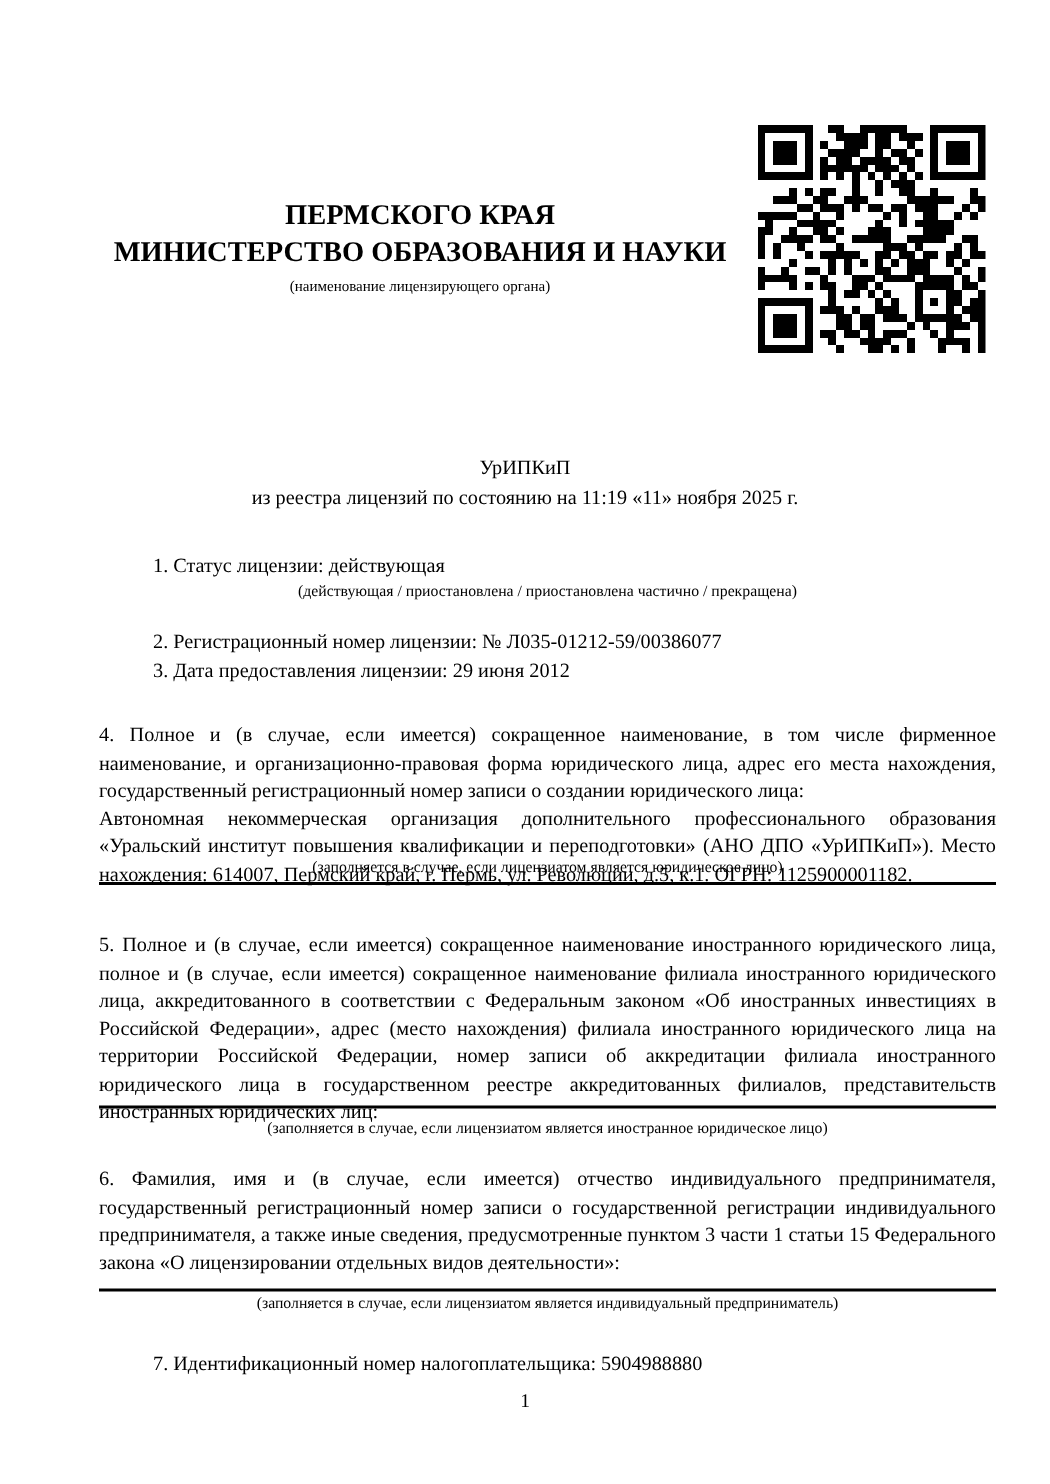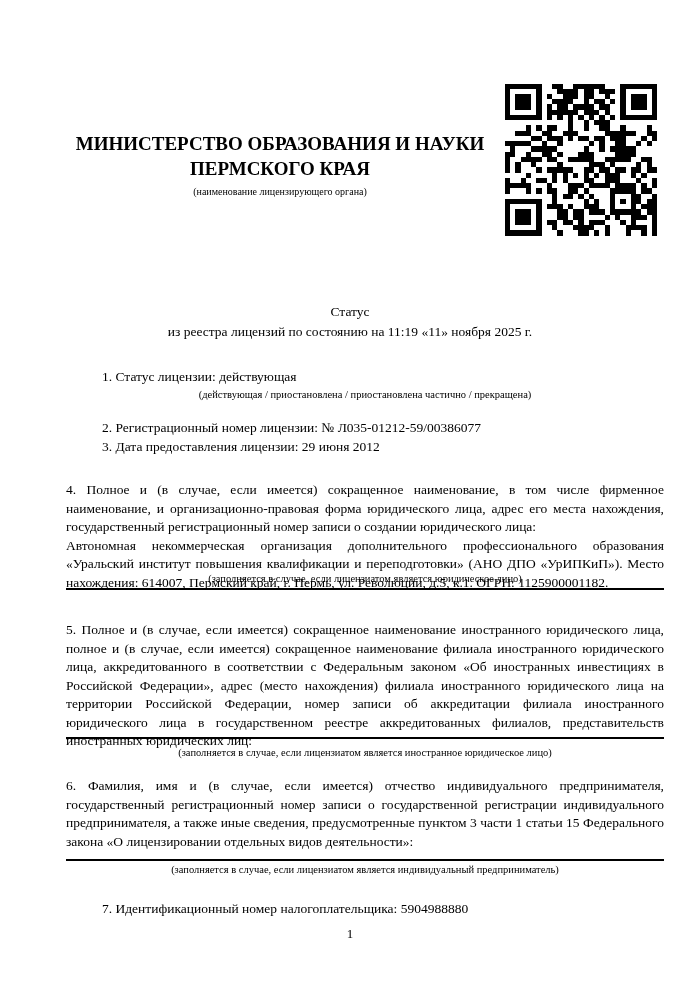--- a/index.html
+++ b/index.html
@@ -64,22 +64,22 @@
   .cap6 { top: 863px; }
   .i7   { top: 900px; }
   .page-number { top: 925px; text-align: center; font-size: 13px; }
 </style>
 </head>
 <body>
 
 <div class="page">
 
   <div class="abs header-block">
+    <div class="header-line">ПЕРМСКОГО КРАЯ</div>
     <div class="header-line">МИНИСТЕРСТВО ОБРАЗОВАНИЯ И НАУКИ</div>
-    <div class="header-line">ПЕРМСКОГО КРАЯ</div>
     <div class="header-caption">(наименование лицензирующего органа)</div>
   </div>
 
   <div class="abs qr-box">
       <svg viewBox="0 0 29 29" shape-rendering="crispEdges" fill="#000000" xmlns="http://www.w3.org/2000/svg">
         <rect x="0" y="0" width="1" height="1"></rect>
         <rect x="1" y="0" width="1" height="1"></rect>
         <rect x="2" y="0" width="1" height="1"></rect>
         <rect x="3" y="0" width="1" height="1"></rect>
         <rect x="4" y="0" width="1" height="1"></rect>
@@ -507,21 +507,21 @@
         <rect x="15" y="28" width="1" height="1"></rect>
         <rect x="17" y="28" width="1" height="1"></rect>
         <rect x="19" y="28" width="1" height="1"></rect>
         <rect x="23" y="28" width="1" height="1"></rect>
         <rect x="26" y="28" width="1" height="1"></rect>
         <rect x="28" y="28" width="1" height="1"></rect>
       </svg>
     </div>
 
   <div class="abs full doc-title">
-    <div>Статус</div>
+    <div>УрИПКиП</div>
     <div>из реестра лицензий по состоянию на 11:19 «11» ноября 2025 г.</div>
   </div>
 
   <div class="abs content i1 line-item">1. Статус лицензии: действующая</div>
   <div class="abs content cap1 small-caption">(действующая / приостановлена / приостановлена частично / прекращена)</div>
 
   <div class="abs content i2 line-item">2. Регистрационный номер лицензии: № Л035-01212-59/00386077</div>
 
   <div class="abs content i3 line-item">3. Дата предоставления лицензии: 29 июня 2012</div>
 

